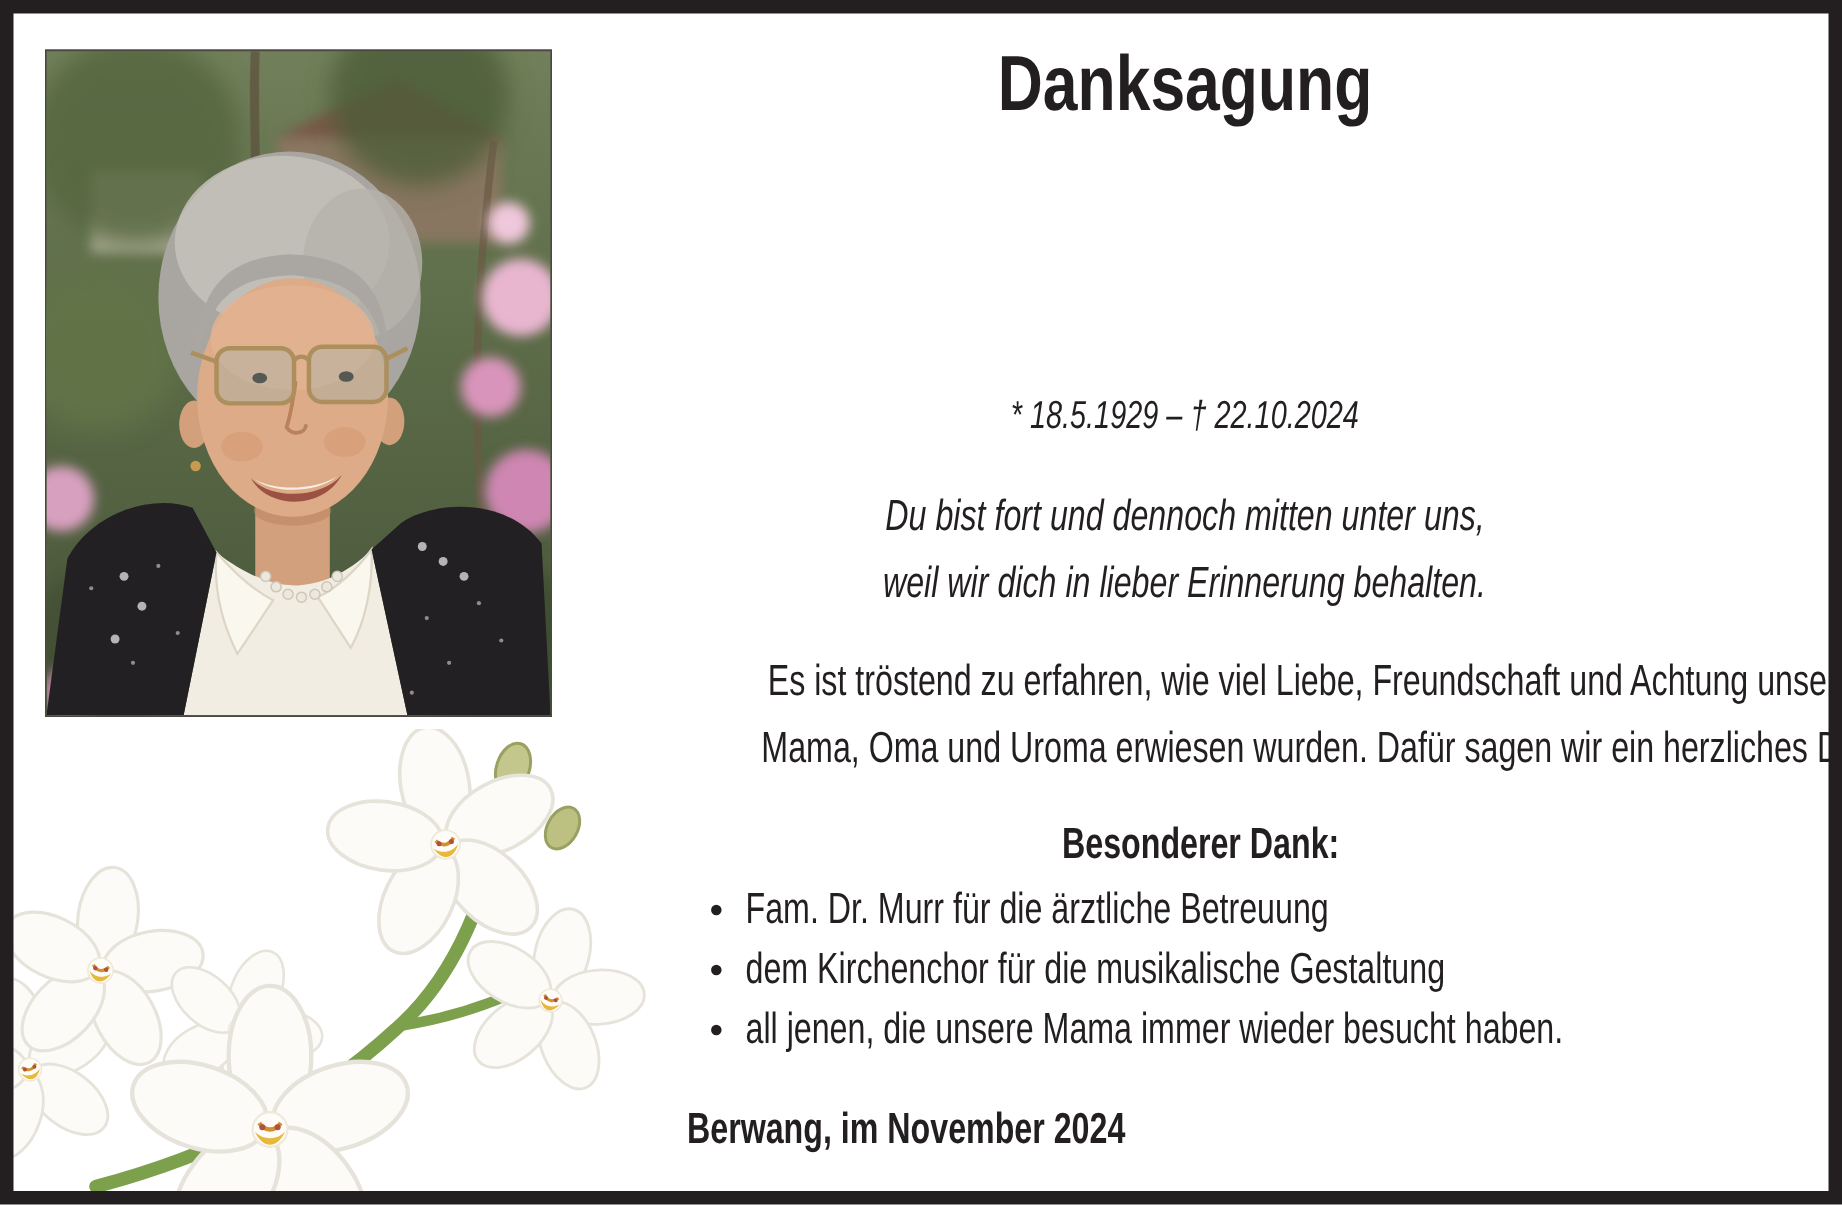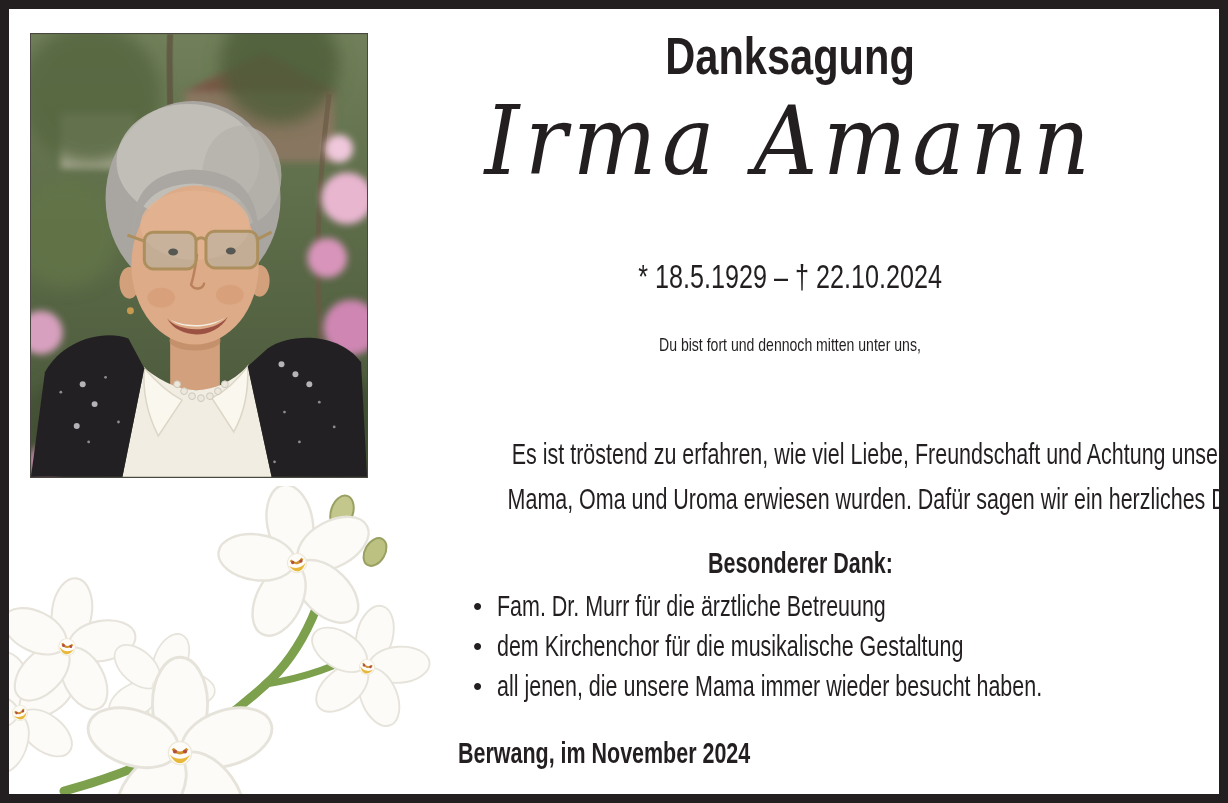--- a/index.html
+++ b/index.html
@@ -59,23 +59,23 @@
     font-family: "DejaVu Serif", serif;
     font-style: italic;
     font-size: 96px;
     line-height: 130px;
     letter-spacing: 6px;
     font-weight: normal;
   }
   .name .cond { transform: scaleX(0.92); }
 
   .maiden { top: 216px; font-size: 30px; line-height: 38px; }
-  .dates  { top: 256px; font-size: 34px; line-height: 40px; }
-
-  .quote  { top: 322px; font-size: 19px; line-height: 45px; }
+  .dates  { top: 256px; font-size: 26px; line-height: 40px; font-style: italic; }
+
+  .quote  { top: 322px; font-size: 29px; line-height: 45px; font-style: italic; }
   .body-text { top: 432px; font-size: 29px; line-height: 45px; }
 
   .thanks { top: 544px; text-align: center; padding-left: 86px; }
   .thanks-heading { font-size: 29px; font-weight: bold; line-height: 38px; }
   .thanks ul { list-style: none; margin-top: 4px; }
   .thanks li { display: flex; align-items: center; height: 40px; font-size: 29px; }
   .bullet { width: 39px; font-size: 26px; flex: 0 0 39px; }
 
   .footer {
     top: 733px;
@@ -202,31 +202,29 @@
           <circle cx="305" cy="395" r="1.4"></circle>
           <circle cx="245" cy="430" r="1.4"></circle>
       </g>
     </svg>
   </div>
 
   <div class="col title">
     <span class="cond">Danksagung</span>
   </div>
 
-  <div class="col name">
-    <span class="cond">Irma Amann</span>
-  </div>
 
 
   <div class="col dates">
     <span class="cond">* 18.5.1929 – † 22.10.2024</span>
   </div>
 
   <div class="col quote">
     <div><span class="cond">Du bist fort und dennoch mitten unter uns,</span></div>
+    <div><span class="cond">weil wir dich in lieber Erinnerung behalten.</span></div>
   </div>
 
   <div class="col body-text">
     <div><span class="cond">Es ist tröstend zu erfahren, wie viel Liebe, Freundschaft und Achtung unserer lieben</span></div>
     <div><span class="cond">Mama, Oma und Uroma erwiesen wurden. Dafür sagen wir ein herzliches Danke.</span></div>
   </div>
 
   <div class="col thanks">
     <div class="thanks-heading">
       <span class="cond cond-left">Besonderer Dank:</span>

